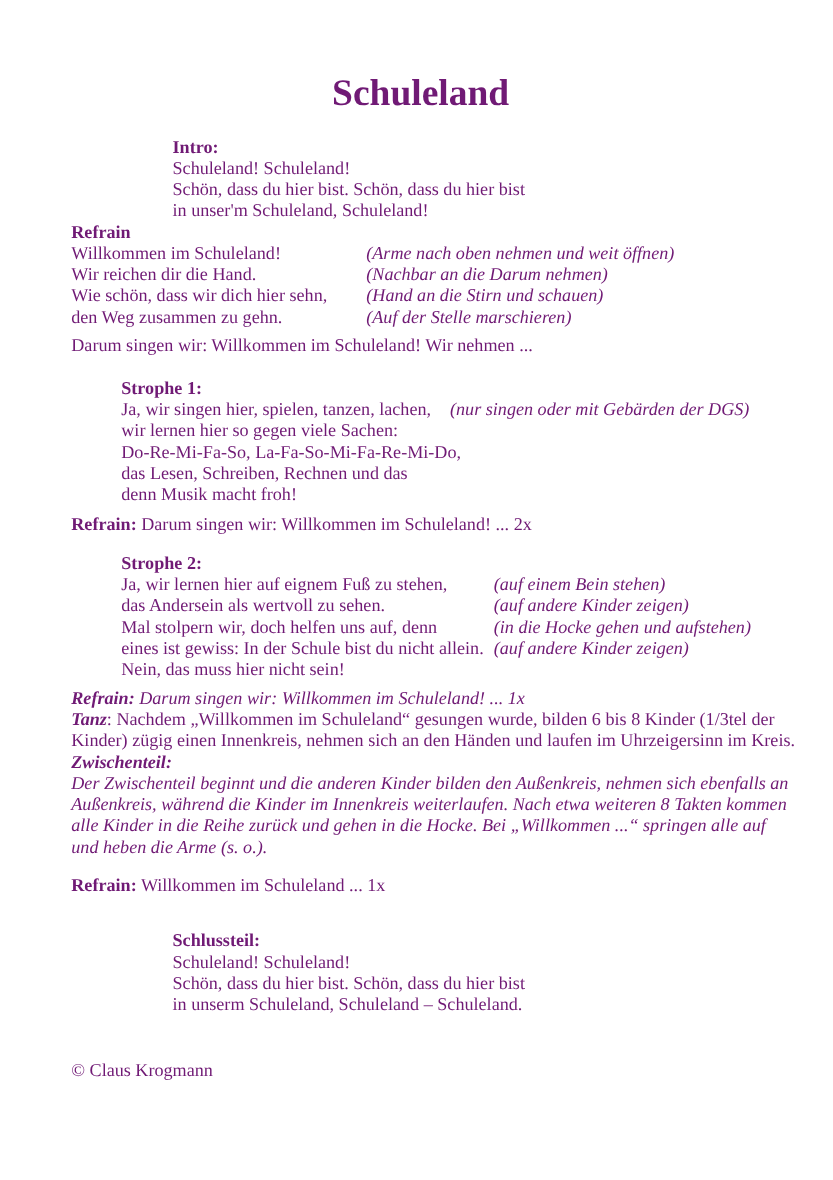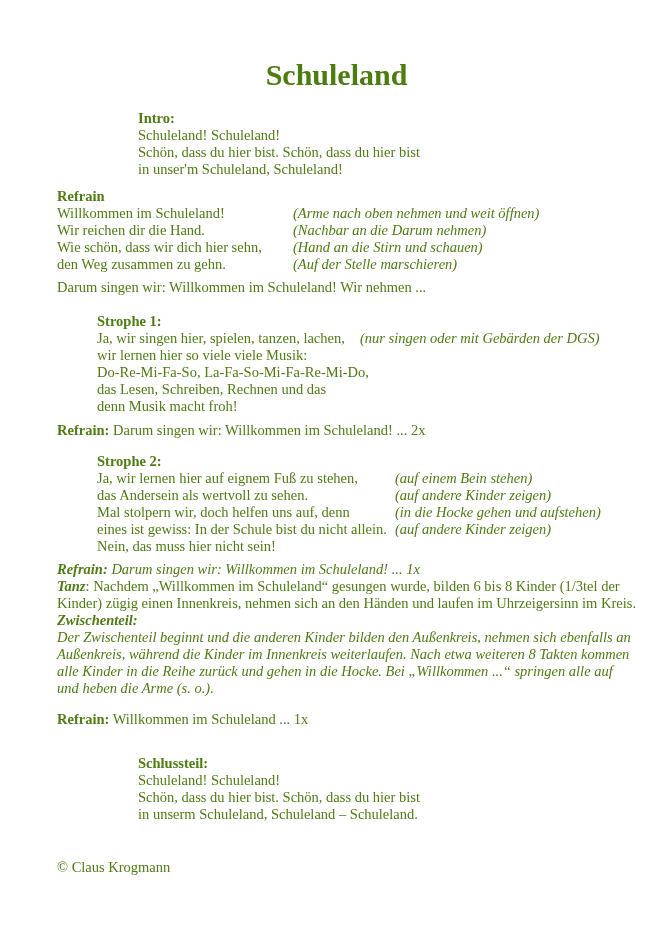--- a/index.html
+++ b/index.html
@@ -3,21 +3,21 @@
 <meta charset="utf-8">
 <style>
   html, body { margin: 0; padding: 0; background: #ffffff; }
   .page {
     position: relative;
     width: 666px;
     height: 944px;
     box-sizing: border-box;
     padding: 58px 50px 0 57px;
     background: #ffffff;
-    color: #4d7c0f;
+    color: #701a75;
     font-family: "Liberation Serif", "DejaVu Serif", serif;
     font-size: 14.5px;
     line-height: 17px;
     overflow: hidden;
   }
   .doc-title {
     margin: 0;
     text-align: center;
     font-size: 30px;
     line-height: 34px;
@@ -25,21 +25,21 @@
   }
   .h { font-weight: bold; }
   .hi { font-weight: bold; font-style: italic; }
   .line { white-space: nowrap; }
   .lyric-row { display: flex; }
   .lyric { flex: 0 0 auto; white-space: nowrap; }
   .action { font-style: italic; white-space: nowrap; }
   .italic { font-style: italic; }
 
   .sec-intro   { margin: 18px 0 0 81px; }
-  .sec-refrain { margin-top: 10px; }
+  .sec-refrain { }
   .sec-refrain .lyric { width: 236px; }
   .darum-line  { margin-top: 6px; }
   .sec-strophe1 { margin: 17px 0 0 40px; }
   .sec-strophe1 .lyric { width: 263px; }
   .refrain-2x  { margin-top: 7px; }
   .sec-strophe2 { margin: 14px 0 0 40px; }
   .sec-strophe2 .lyric { width: 298px; }
   .sec-finale  { margin-top: 6px; }
   .refrain-final { margin-top: 14px; }
   .sec-schluss { margin: 27px 0 0 81px; }
@@ -80,21 +80,21 @@
   </div>
 
   <div class="line darum-line">Darum singen wir: Willkommen im Schuleland! Wir nehmen ...</div>
 
   <div class="sec-strophe1">
     <div class="line h">Strophe 1:</div>
     <div class="lyric-row">
       <span class="lyric">Ja, wir singen hier, spielen, tanzen, lachen,</span>
       <span class="action">(nur singen oder mit Gebärden der DGS)</span>
     </div>
-    <div class="line">wir lernen hier so viele viele Musik:</div>
+    <div class="line">wir lernen hier so gegen viele Sachen:</div>
     <div class="line">Do-Re-Mi-Fa-So, La-Fa-So-Mi-Fa-Re-Mi-Do,</div>
     <div class="line">das Lesen, Schreiben, Rechnen und das</div>
     <div class="line">denn Musik macht froh!</div>
   </div>
 
   <div class="line refrain-2x">
     <span class="h">Refrain:</span><span> Darum singen wir: Willkommen im Schuleland! ... 2x</span>
   </div>
 
   <div class="sec-strophe2">

